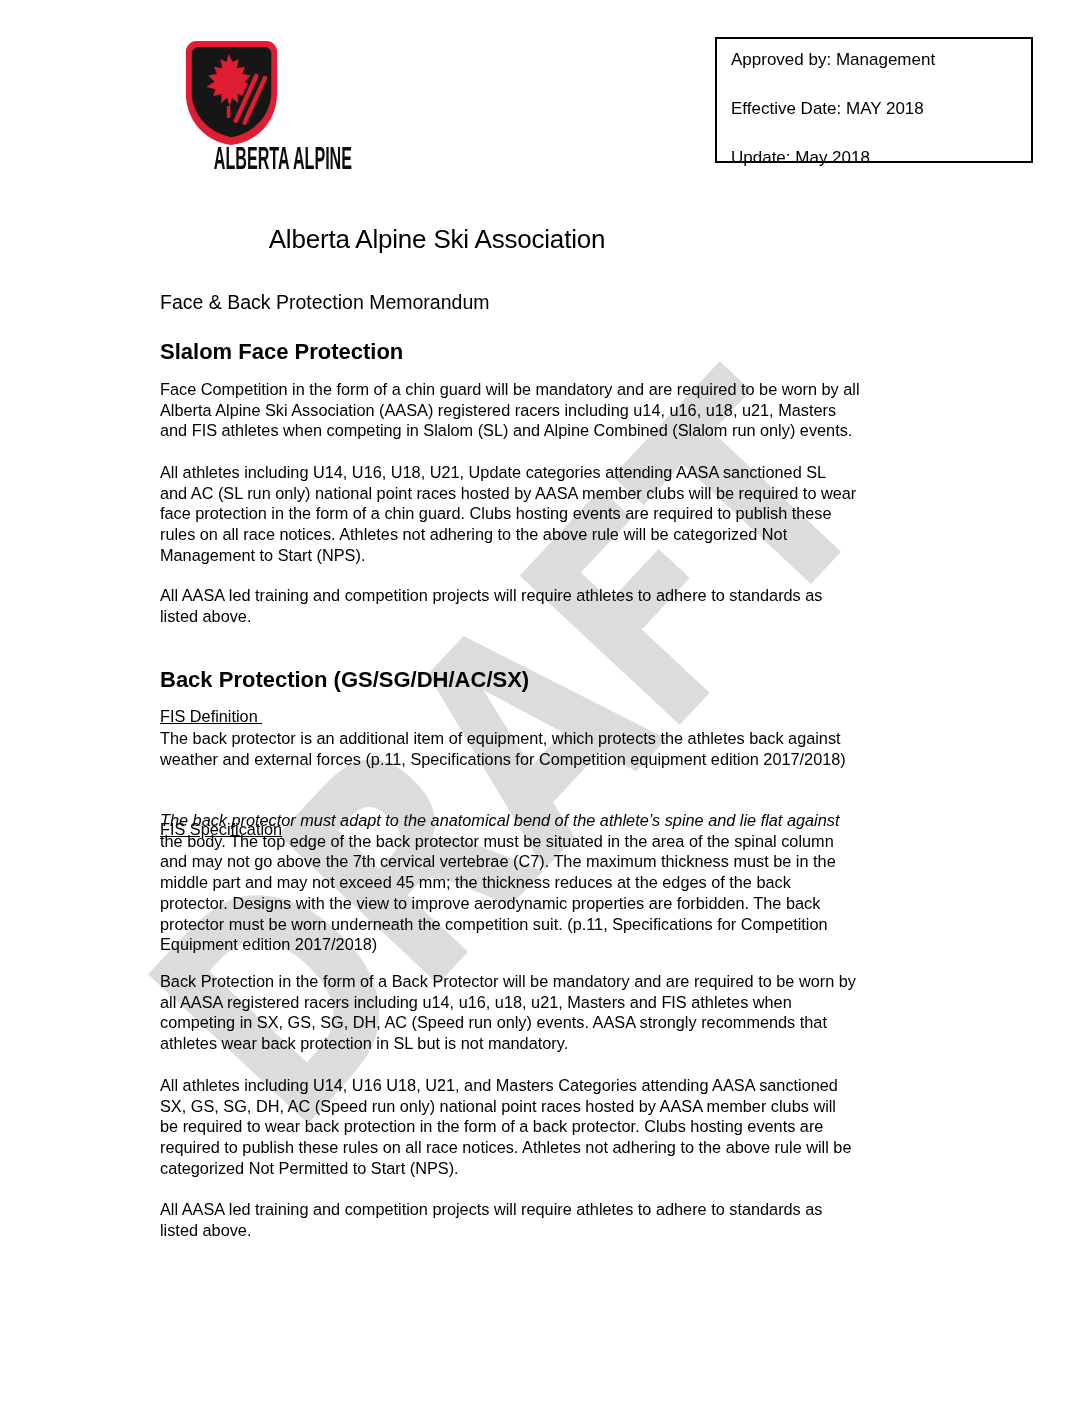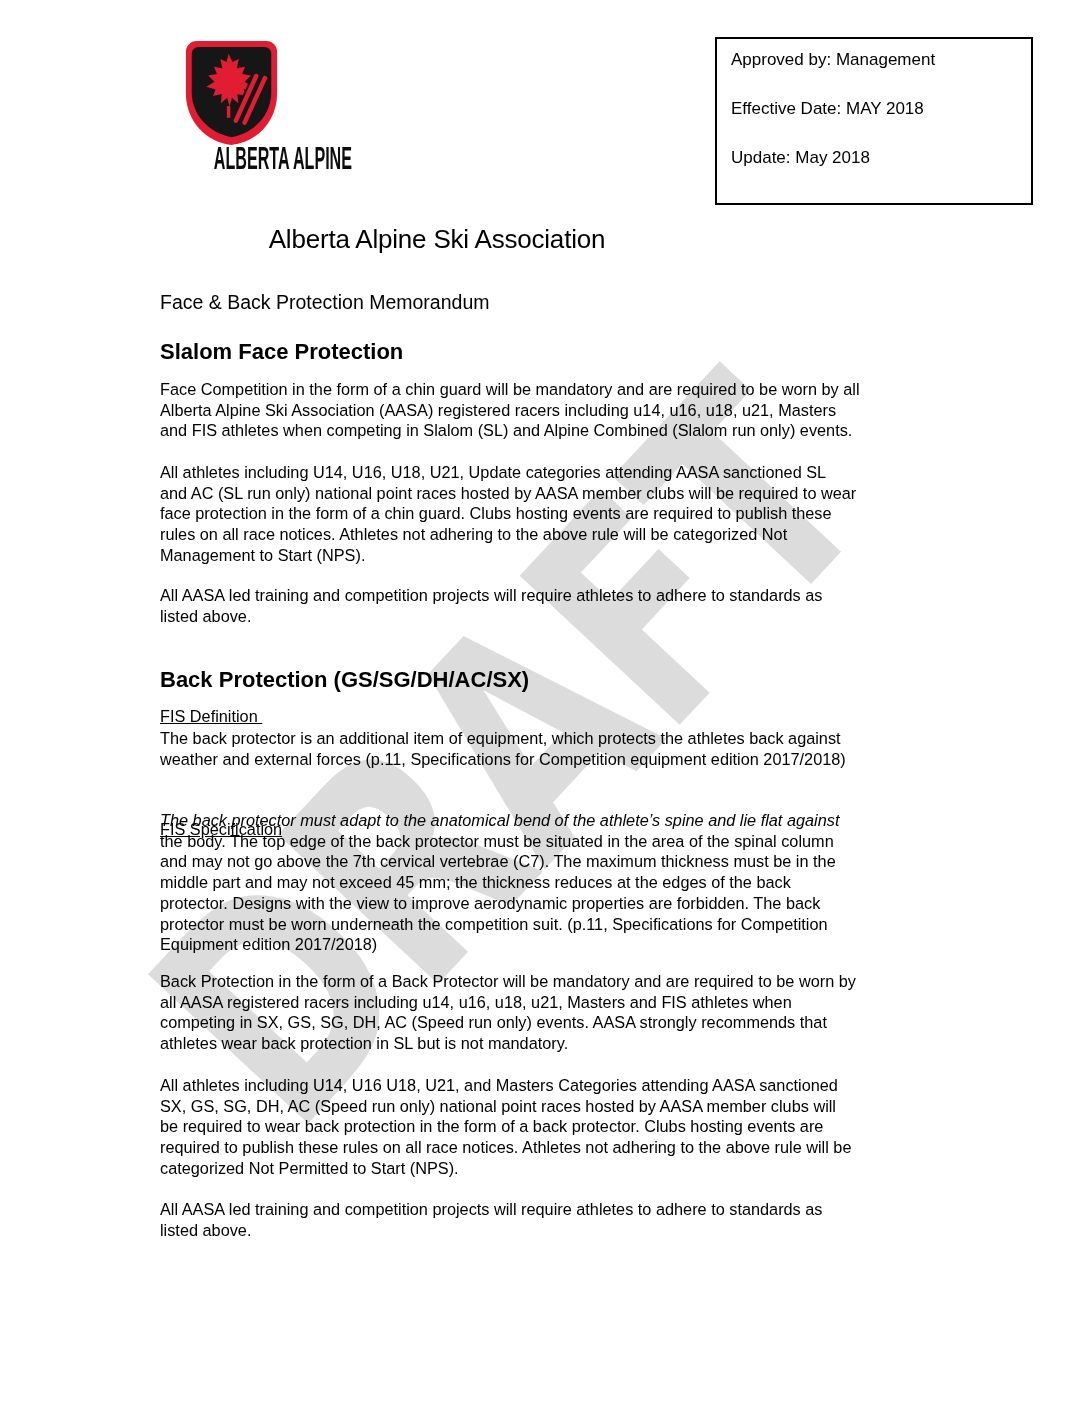--- a/index.html
+++ b/index.html
@@ -36,21 +36,21 @@
     display:inline-block;
     font-weight:bold;
     font-size:31px;
     letter-spacing:0px;
     transform:scaleX(0.52);
     transform-origin:center;
     white-space:nowrap;
     color:#0d0d0d;
   }
   .approval-box{
-    position:absolute;left:715px;top:37px;width:318px;height:168px;
+    position:absolute;left:715px;top:37px;width:318px;height:126px;
     border:2px solid #000;box-sizing:border-box;z-index:1;background:transparent;
   }
   .approval-line{position:absolute;left:14px;font-size:17px;white-space:nowrap;}
   .approval-line.l1{top:11px;}
   .approval-line.l2{top:60px;}
   .approval-line.l3{top:109px;}
   
   .doc-title{
     position:absolute;left:0;top:224px;width:874px;
     text-align:center;font-size:26px;letter-spacing:-0.2px;z-index:1;

